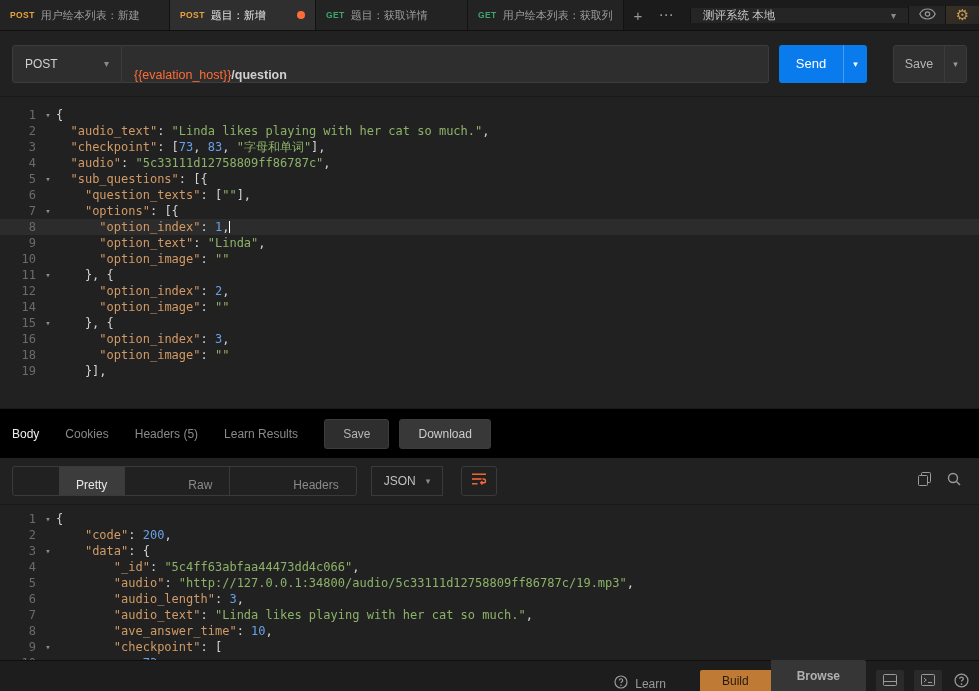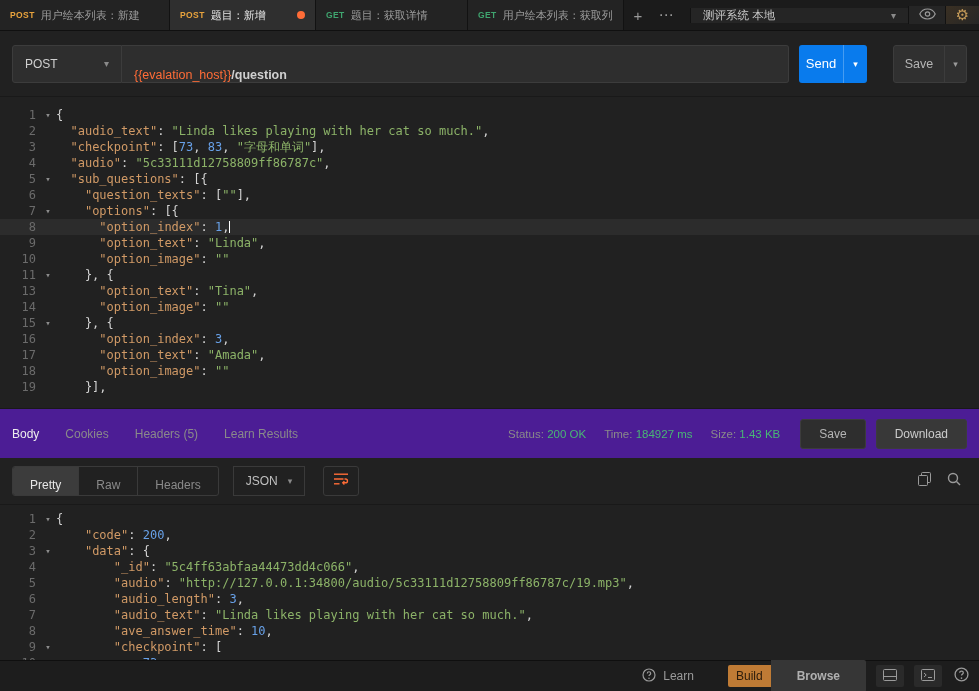--- a/index.html
+++ b/index.html
@@ -37,21 +37,21 @@
   .reqbar { position:absolute; top:31px; left:0; width:100%; height:65px; background:#212121;
             display:flex; align-items:center; padding:0 12px; }
   .method-select { width:110px; height:38px; background:#2e2e2e; border:1px solid #3c3c3c;
                    border-right:1px solid #3c3c3c; border-radius:3px 0 0 3px; display:flex;
                    align-items:center; padding:0 12px; color:#d0d0d0; font-size:12px; cursor:pointer; flex:none; }
   .method-select .caret { margin-left:auto; color:#8a8a8a; font-size:10px; }
   .url-input { flex:1; height:38px; background:#2e2e2e; border:1px solid #3c3c3c; border-left:none;
                border-radius:0 3px 3px 0; display:flex; align-items:flex-end; padding:0 12px;
                font-size:12.5px; cursor:text; overflow:hidden; white-space:nowrap; }
   .url-var { color:#ff6c37; } .url-path { color:#d0d0d0;font-weight:bold; }
-  .send-btn { margin-left:10px; height:38px; width:68px; background:#097bed; border-radius:3px;
+  .send-btn { margin-left:10px; height:38px; width:88px; background:#097bed; border-radius:3px;
               display:flex; overflow:hidden; flex:none; }
   .send-main { flex:1; color:#fff; font-size:13px; display:flex; align-items:center;
                justify-content:center; cursor:pointer; }
   .send-caret { width:24px; border-left:1px solid rgba(255,255,255,.25); color:#fff; display:flex;
                 align-items:center; justify-content:center; font-size:9px; cursor:pointer; }
   .save-btn { margin-left:26px; height:38px; width:74px; background:#303030; border:1px solid #3c3c3c;
               border-radius:3px; display:flex; overflow:hidden; flex:none; }
   .save-main { flex:1; color:#b5b5b5; font-size:12.5px; display:flex; align-items:center;
                justify-content:center; cursor:pointer; }
   .save-caret { width:22px; border-left:1px solid #3c3c3c; color:#9a9a9a; display:flex;
@@ -65,55 +65,55 @@
   #response-editor { top:504px; height:156px; padding-top:6px;  border-top:1px solid #191919; }
   .code-line { display:flex; height:16px; line-height:16px; }
   .code-line.current { background:rgba(255,255,255,.05); }
   .gutter-num { width:40px; padding-right:4px; text-align:right; color:#6b6b6b; flex:none; }
   .fold { width:16px; text-align:center; color:#8c8c8c; font-size:9px; flex:none; cursor:pointer; }
   .code-text { white-space:pre; color:#d4d4d4; }
   .tk-p { color:#d4d4d4; } .tk-k { color:#d19a66; } .tk-s { color:#8cb368; } .tk-n { color:#68a1e8; }
   .cursor { display:inline-block; width:1px; height:12px; background:#ffffff; vertical-align:-2px; }
 
   
-  .resp-header { position:absolute; top:408px; left:0; width:100%; height:50px; background:#4c1d95;
+  .resp-header { position:absolute; top:408px; left:0; width:100%; height:50px; background:#000000;
                  border-top:1px solid #191919; display:flex; align-items:center; padding:0 12px; }
   .resp-tab { font-size:12px; color:#8a8a8a; margin-right:26px; cursor:pointer; }
   .resp-tab.active { color:#ededed; }
   .meta { margin-left:auto; display:flex; gap:18px; font-size:11.5px; margin-right:20px; white-space:nowrap; }
   .meta-label { color:#8a8a8a; } .meta-value { color:#49b675; }
   .small-btn { height:30px; padding:0 18px; background:#2e2e2e; border:1px solid #3c3c3c;
                border-radius:3px; color:#b5b5b5; font-size:12px; display:flex; align-items:center;
                cursor:pointer; flex:none; }
   .small-btn.download { margin-left:10px; background:#383838; color:#cccccc; }
 
   
   .resp-toolbar { position:absolute; top:458px; left:0; width:100%; height:46px; background:#212121;
                   display:flex; align-items:center; padding:0 12px; }
   .seg { display:flex; border:1px solid #3a3a3a; border-radius:3px; overflow:hidden; height:30px; }
   .seg-item { padding:18px 17px; display:flex; align-items:center; font-size:12px; color:#8a8a8a;
-              border-right:1px solid #3a3a3a; cursor:pointer; }
+              border-right:1px solid #3a3a3a; cursor:pointer;margin-left:46px; }
   .seg-item:last-child { border-right:none; }
   .seg-item.active { background:#3c3c3c; color:#e8e8e8; }
   .fmt-select { margin-left:14px; height:30px; border:1px solid #3a3a3a; border-radius:0;
                 display:flex; align-items:center; padding:0 12px; gap:10px; color:#c0c0c0;
                 font-size:12px; cursor:pointer; }
   .fmt-select .caret { color:#8a8a8a; font-size:9px; }
   .wrap-btn { margin-left:18px; width:36px; height:30px; border:1px solid #3a3a3a; border-radius:3px;
               display:flex; align-items:center; justify-content:center; cursor:pointer; }
   .tool-icons { margin-left:auto; display:flex; gap:16px; align-items:center; margin-right:6px; }
   .tool-icon { cursor:pointer; display:flex; align-items:center; }
 
   
   .statusbar { position:absolute; top:660px; left:0; width:100%; height:31px; background:#1d1d1d;
                border-top:1px solid #0f0f0f; display:flex; align-items:center; padding:0 10px; }
-  .sb-right { margin-left:auto; display:flex; align-items:center; }
+  .sb-right { margin-left:auto; display:flex; align-items:flex-end; }
   .learn { display:flex; align-items:center; gap:7px; color:#9a9a9a; font-size:12px;
            margin-right:34px; cursor:pointer; }
-  .build-btn { height:22px; padding:0 8px; background:#bf7b35; color:#2a1b0b; font-size:12px;
+  .build-btn { height:22px; padding:0 22px; background:#bf7b35; color:#2a1b0b; font-size:12px;
                display:flex; align-items:center; border-radius:2px 0 0 2px; cursor:pointer; }
   .browse-btn { height:20px; padding:16px 26px; background:#363636; color:#b0b0b0; font-size:12px;
                 display:flex; align-items:center; border-radius:0 2px 2px 0; cursor:pointer;font-weight:bold; }
   .sb-iconbox { width:28px; height:22px; background:#2a2a2a; border-radius:2px; display:flex;
                 align-items:center; justify-content:center; margin-left:10px; cursor:pointer; }
   .sb-help { margin-left:12px; cursor:pointer; display:flex; align-items:center; }
 </style>
 </head>
 <body>
 
@@ -235,69 +235,56 @@
         <span class="gutter-num">10</span>
         <span class="fold"></span>
         <span class="code-text"><span class="tk-p">      </span><span class="tk-k">"option_image"</span><span class="tk-p">: </span><span class="tk-s">""</span></span>
       </div>
       <div class="code-line">
         <span class="gutter-num">11</span>
         <span class="fold">▾</span>
         <span class="code-text"><span class="tk-p">    }, {</span></span>
       </div>
       <div class="code-line">
-        <span class="gutter-num">13</span>
-        <span class="fold"></span>
-        <span class="code-text"><span class="tk-p">      </span><span class="tk-k">"option_text"</span><span class="tk-p">: </span><span class="tk-s">"Tina"</span><span class="tk-p">,</span></span>
+        <span class="gutter-num">12</span>
+        <span class="fold"></span>
+        <span class="code-text"><span class="tk-p">      </span><span class="tk-k">"option_index"</span><span class="tk-p">: </span><span class="tk-n">2</span><span class="tk-p">,</span></span>
       </div>
       <div class="code-line">
         <span class="gutter-num">14</span>
         <span class="fold"></span>
         <span class="code-text"><span class="tk-p">      </span><span class="tk-k">"option_image"</span><span class="tk-p">: </span><span class="tk-s">""</span></span>
       </div>
       <div class="code-line">
         <span class="gutter-num">15</span>
         <span class="fold">▾</span>
         <span class="code-text"><span class="tk-p">    }, {</span></span>
       </div>
       <div class="code-line">
         <span class="gutter-num">16</span>
         <span class="fold"></span>
         <span class="code-text"><span class="tk-p">      </span><span class="tk-k">"option_index"</span><span class="tk-p">: </span><span class="tk-n">3</span><span class="tk-p">,</span></span>
-      </div>
-      <div class="code-line">
-        <span class="gutter-num">17</span>
-        <span class="fold"></span>
-        <span class="code-text"><span class="tk-p">      </span><span class="tk-k">"option_text"</span><span class="tk-p">: </span><span class="tk-s">"Amada"</span><span class="tk-p">,</span></span>
       </div>
       <div class="code-line">
         <span class="gutter-num">18</span>
         <span class="fold"></span>
         <span class="code-text"><span class="tk-p">      </span><span class="tk-k">"option_image"</span><span class="tk-p">: </span><span class="tk-s">""</span></span>
       </div>
       <div class="code-line">
         <span class="gutter-num">19</span>
         <span class="fold"></span>
         <span class="code-text"><span class="tk-p">    }],</span></span>
       </div>
     </div>
 
   <div class="resp-header">
     <span class="resp-tab active">Body</span>
     <span class="resp-tab">Cookies</span>
     <span class="resp-tab">Headers (5)</span>
     <span class="resp-tab">Learn Results</span>
-    <span class="meta">
-      <span><span class="meta-label">Status:</span>
-        <span class="meta-value">200 OK</span></span>
-      <span><span class="meta-label">Time:</span>
-        <span class="meta-value">184927 ms</span></span>
-      <span><span class="meta-label">Size:</span>
-        <span class="meta-value">1.43 KB</span></span>
-    </span>
     <div class="small-btn">Save</div>
     <div class="small-btn download">Download</div>
   </div>
 
   <div class="resp-toolbar">
     <div class="seg">
       <div class="seg-item active">Pretty</div>
       <div class="seg-item">Raw</div>
       <div class="seg-item">Headers</div>
     </div>

